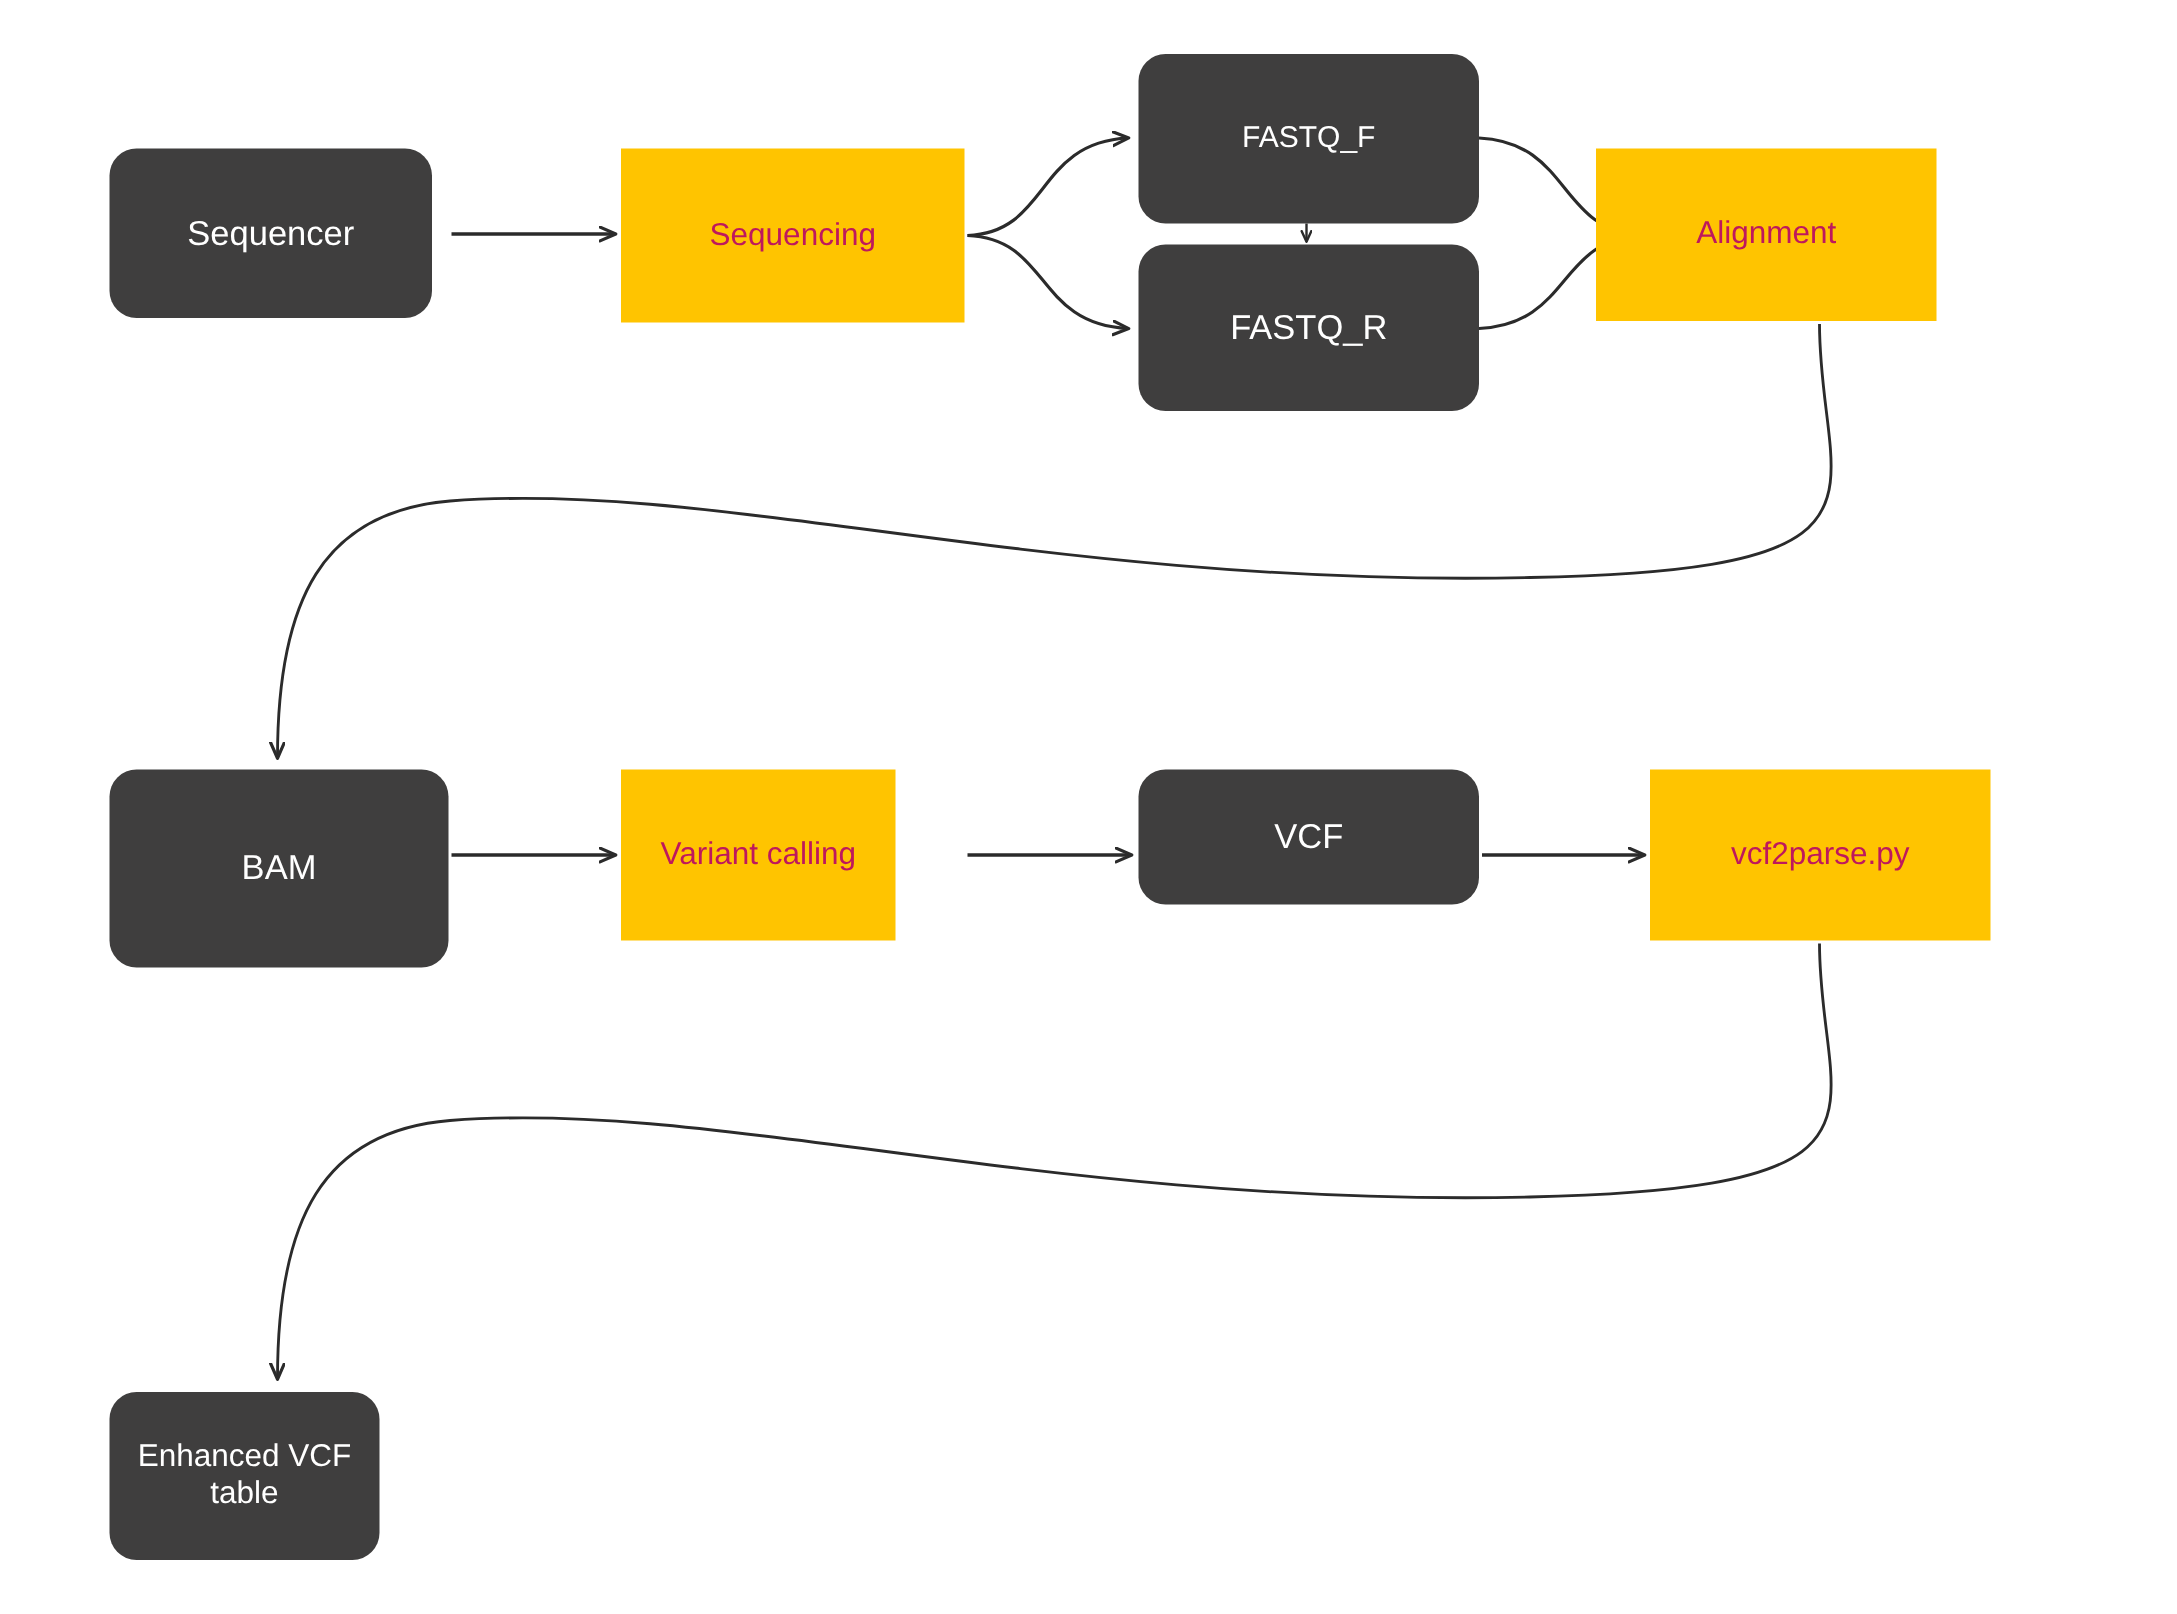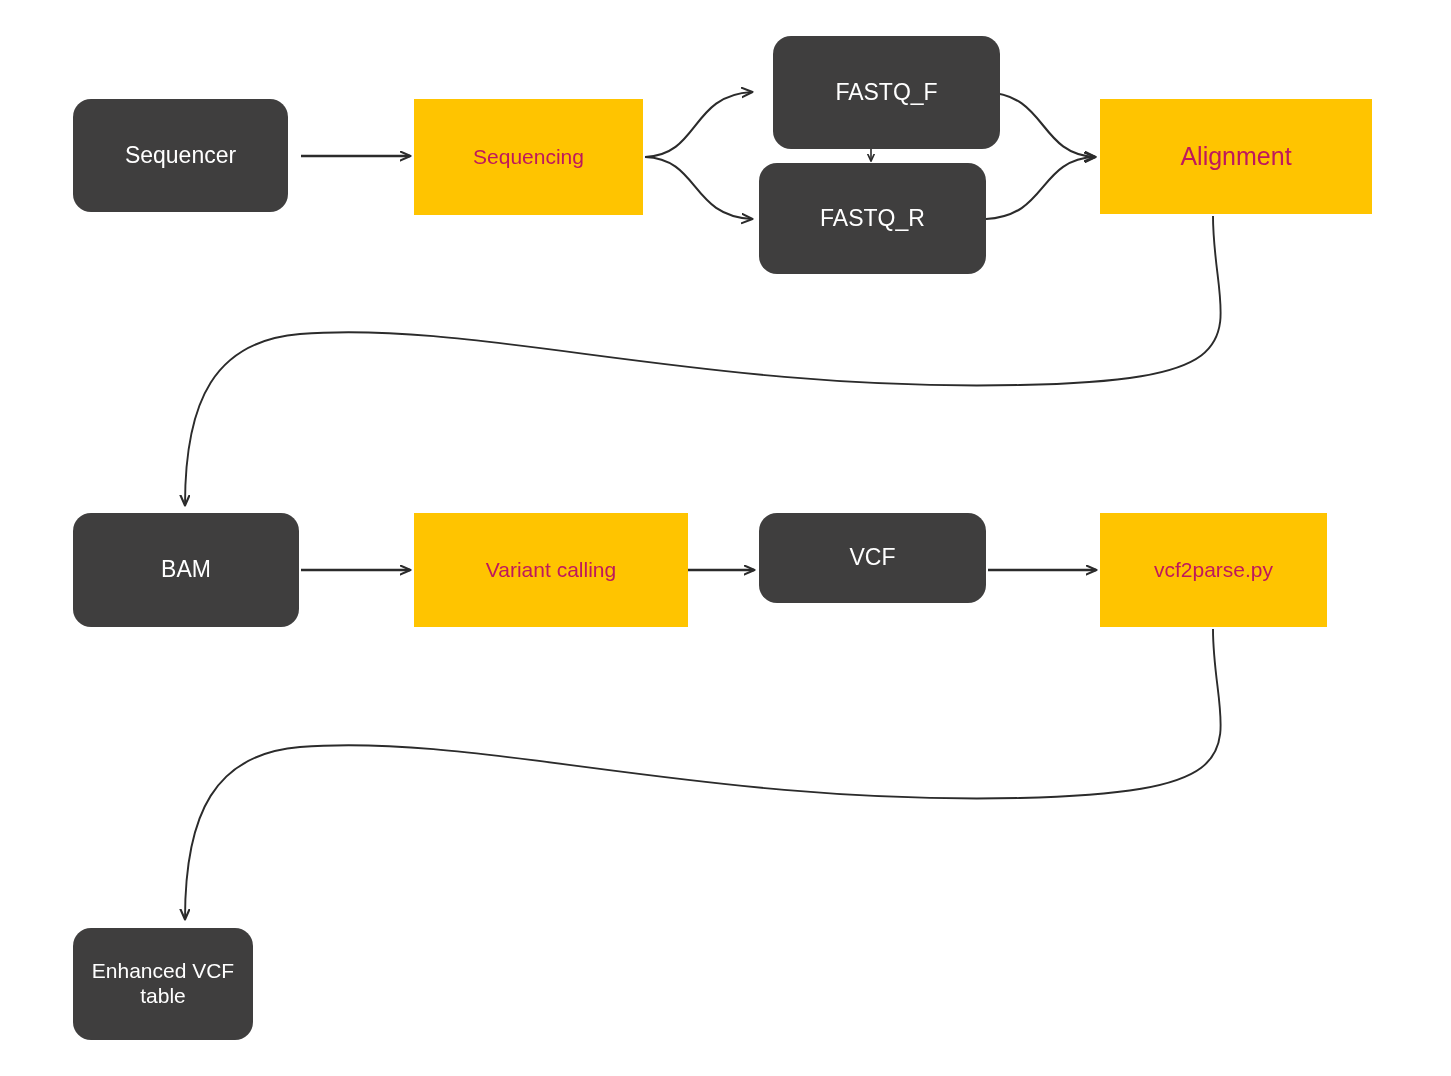--- a/index.html
+++ b/index.html
@@ -80,37 +80,37 @@
   </svg>
 
   <div class="node data" style="left: 73px; top: 99px; width: 215px; height: 113px; font-size: 23px;">
     <span class="node-label">Sequencer</span>
   </div>
 
   <div class="node process" style="left: 414px; top: 99px; width: 229px; height: 116px; font-size: 21px; border-radius: 0px;">
     <span class="node-label">Sequencing</span>
   </div>
 
-  <div class="node data" style="left: 759px; top: 36px; width: 227px; height: 113px; font-size: 23px; margin-left: 14px;">
+  <div class="node data" style="left: 759px; top: 36px; width: 227px; height: 113px; font-size: 20px;">
     <span class="node-label">FASTQ_F</span>
   </div>
 
   <div class="node data" style="left: 759px; top: 163px; width: 227px; height: 111px; font-size: 23px;">
     <span class="node-label">FASTQ_R</span>
   </div>
 
-  <div class="node process" style="left: 1100px; top: 99px; width: 272px; height: 115px; font-size: 25px; border-radius: 0px;">
+  <div class="node process" style="left: 1064px; top: 99px; width: 227px; height: 115px; font-size: 21px; border-radius: 0px;">
     <span class="node-label">Alignment</span>
   </div>
 
-  <div class="node data" style="left: 73px; top: 513px; width: 226px; height: 114px; font-size: 23px;">
+  <div class="node data" style="left: 73px; top: 513px; width: 226px; height: 132px; font-size: 23px;">
     <span class="node-label">BAM</span>
   </div>
 
-  <div class="node process" style="left: 414px; top: 513px; width: 274px; height: 114px; font-size: 21px; border-radius: 0px;">
+  <div class="node process" style="left: 414px; top: 513px; width: 183px; height: 114px; font-size: 21px; border-radius: 0px;">
     <span class="node-label">Variant calling</span>
   </div>
 
   <div class="node data" style="left: 759px; top: 513px; width: 227px; height: 90px; font-size: 23px;">
     <span class="node-label">VCF</span>
   </div>
 
   <div class="node process" style="left: 1100px; top: 513px; width: 227px; height: 114px; font-size: 21px; border-radius: 0px;">
     <span class="node-label">vcf2parse.py</span>
   </div>

